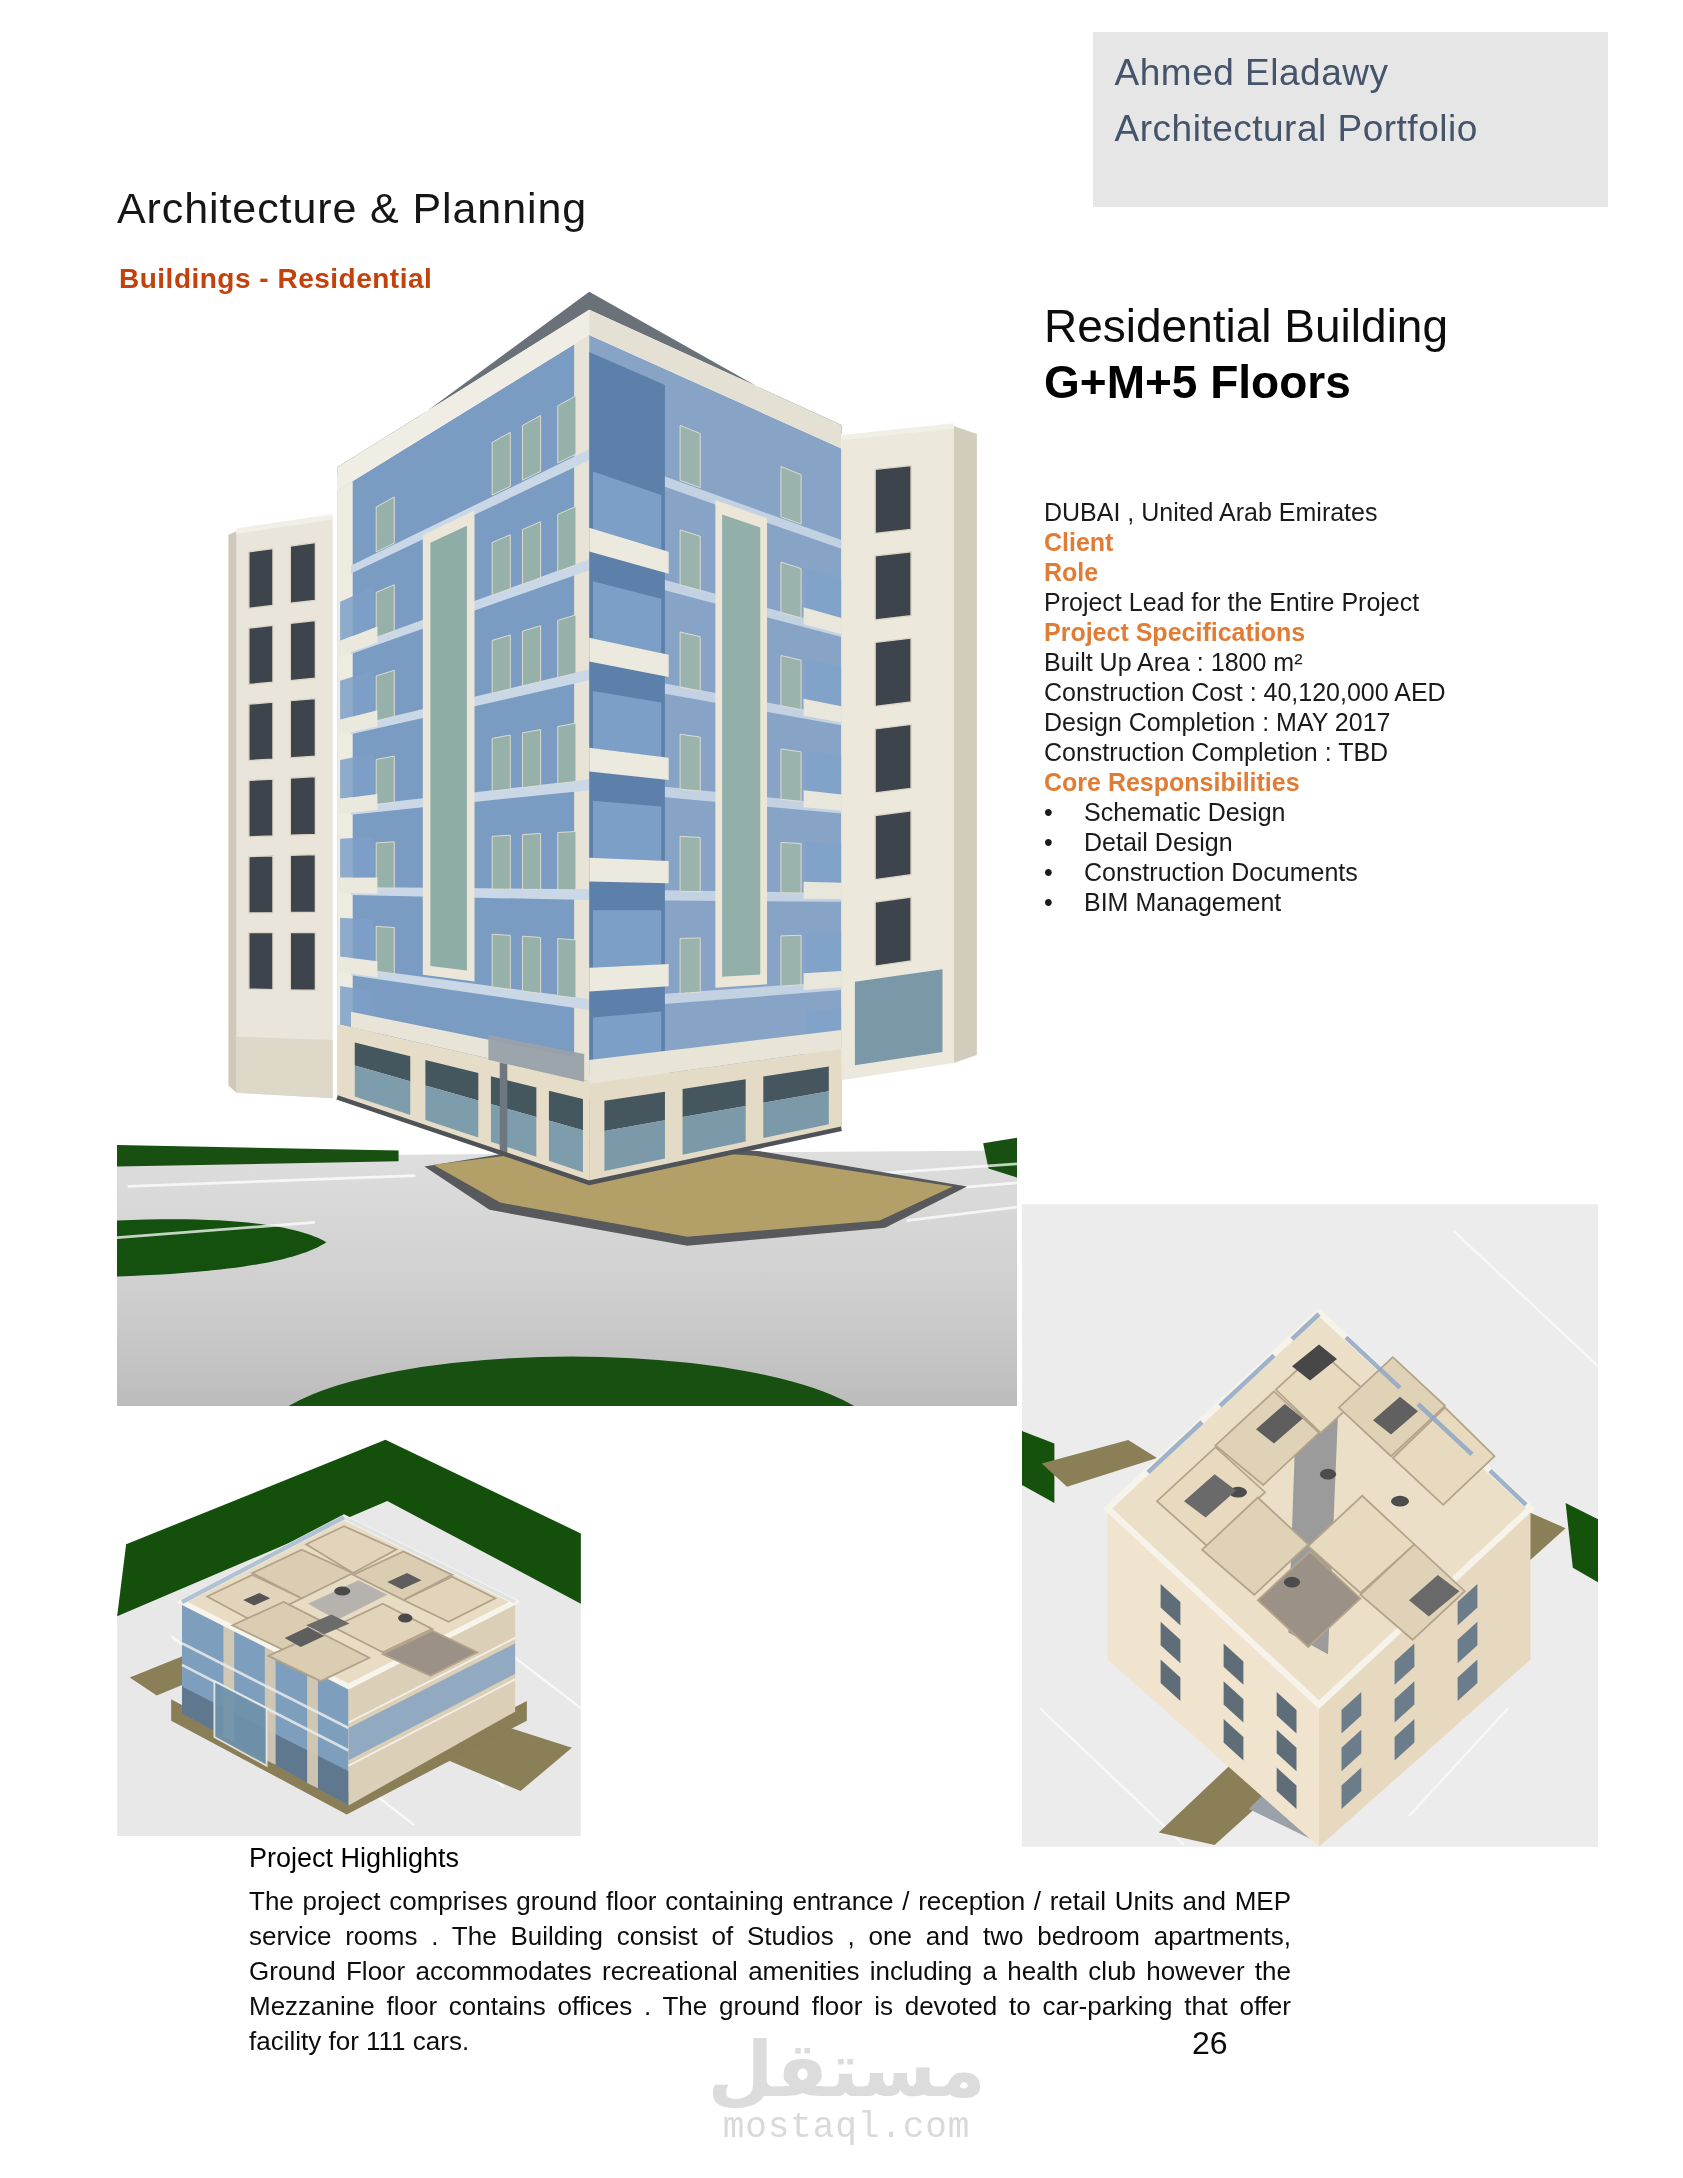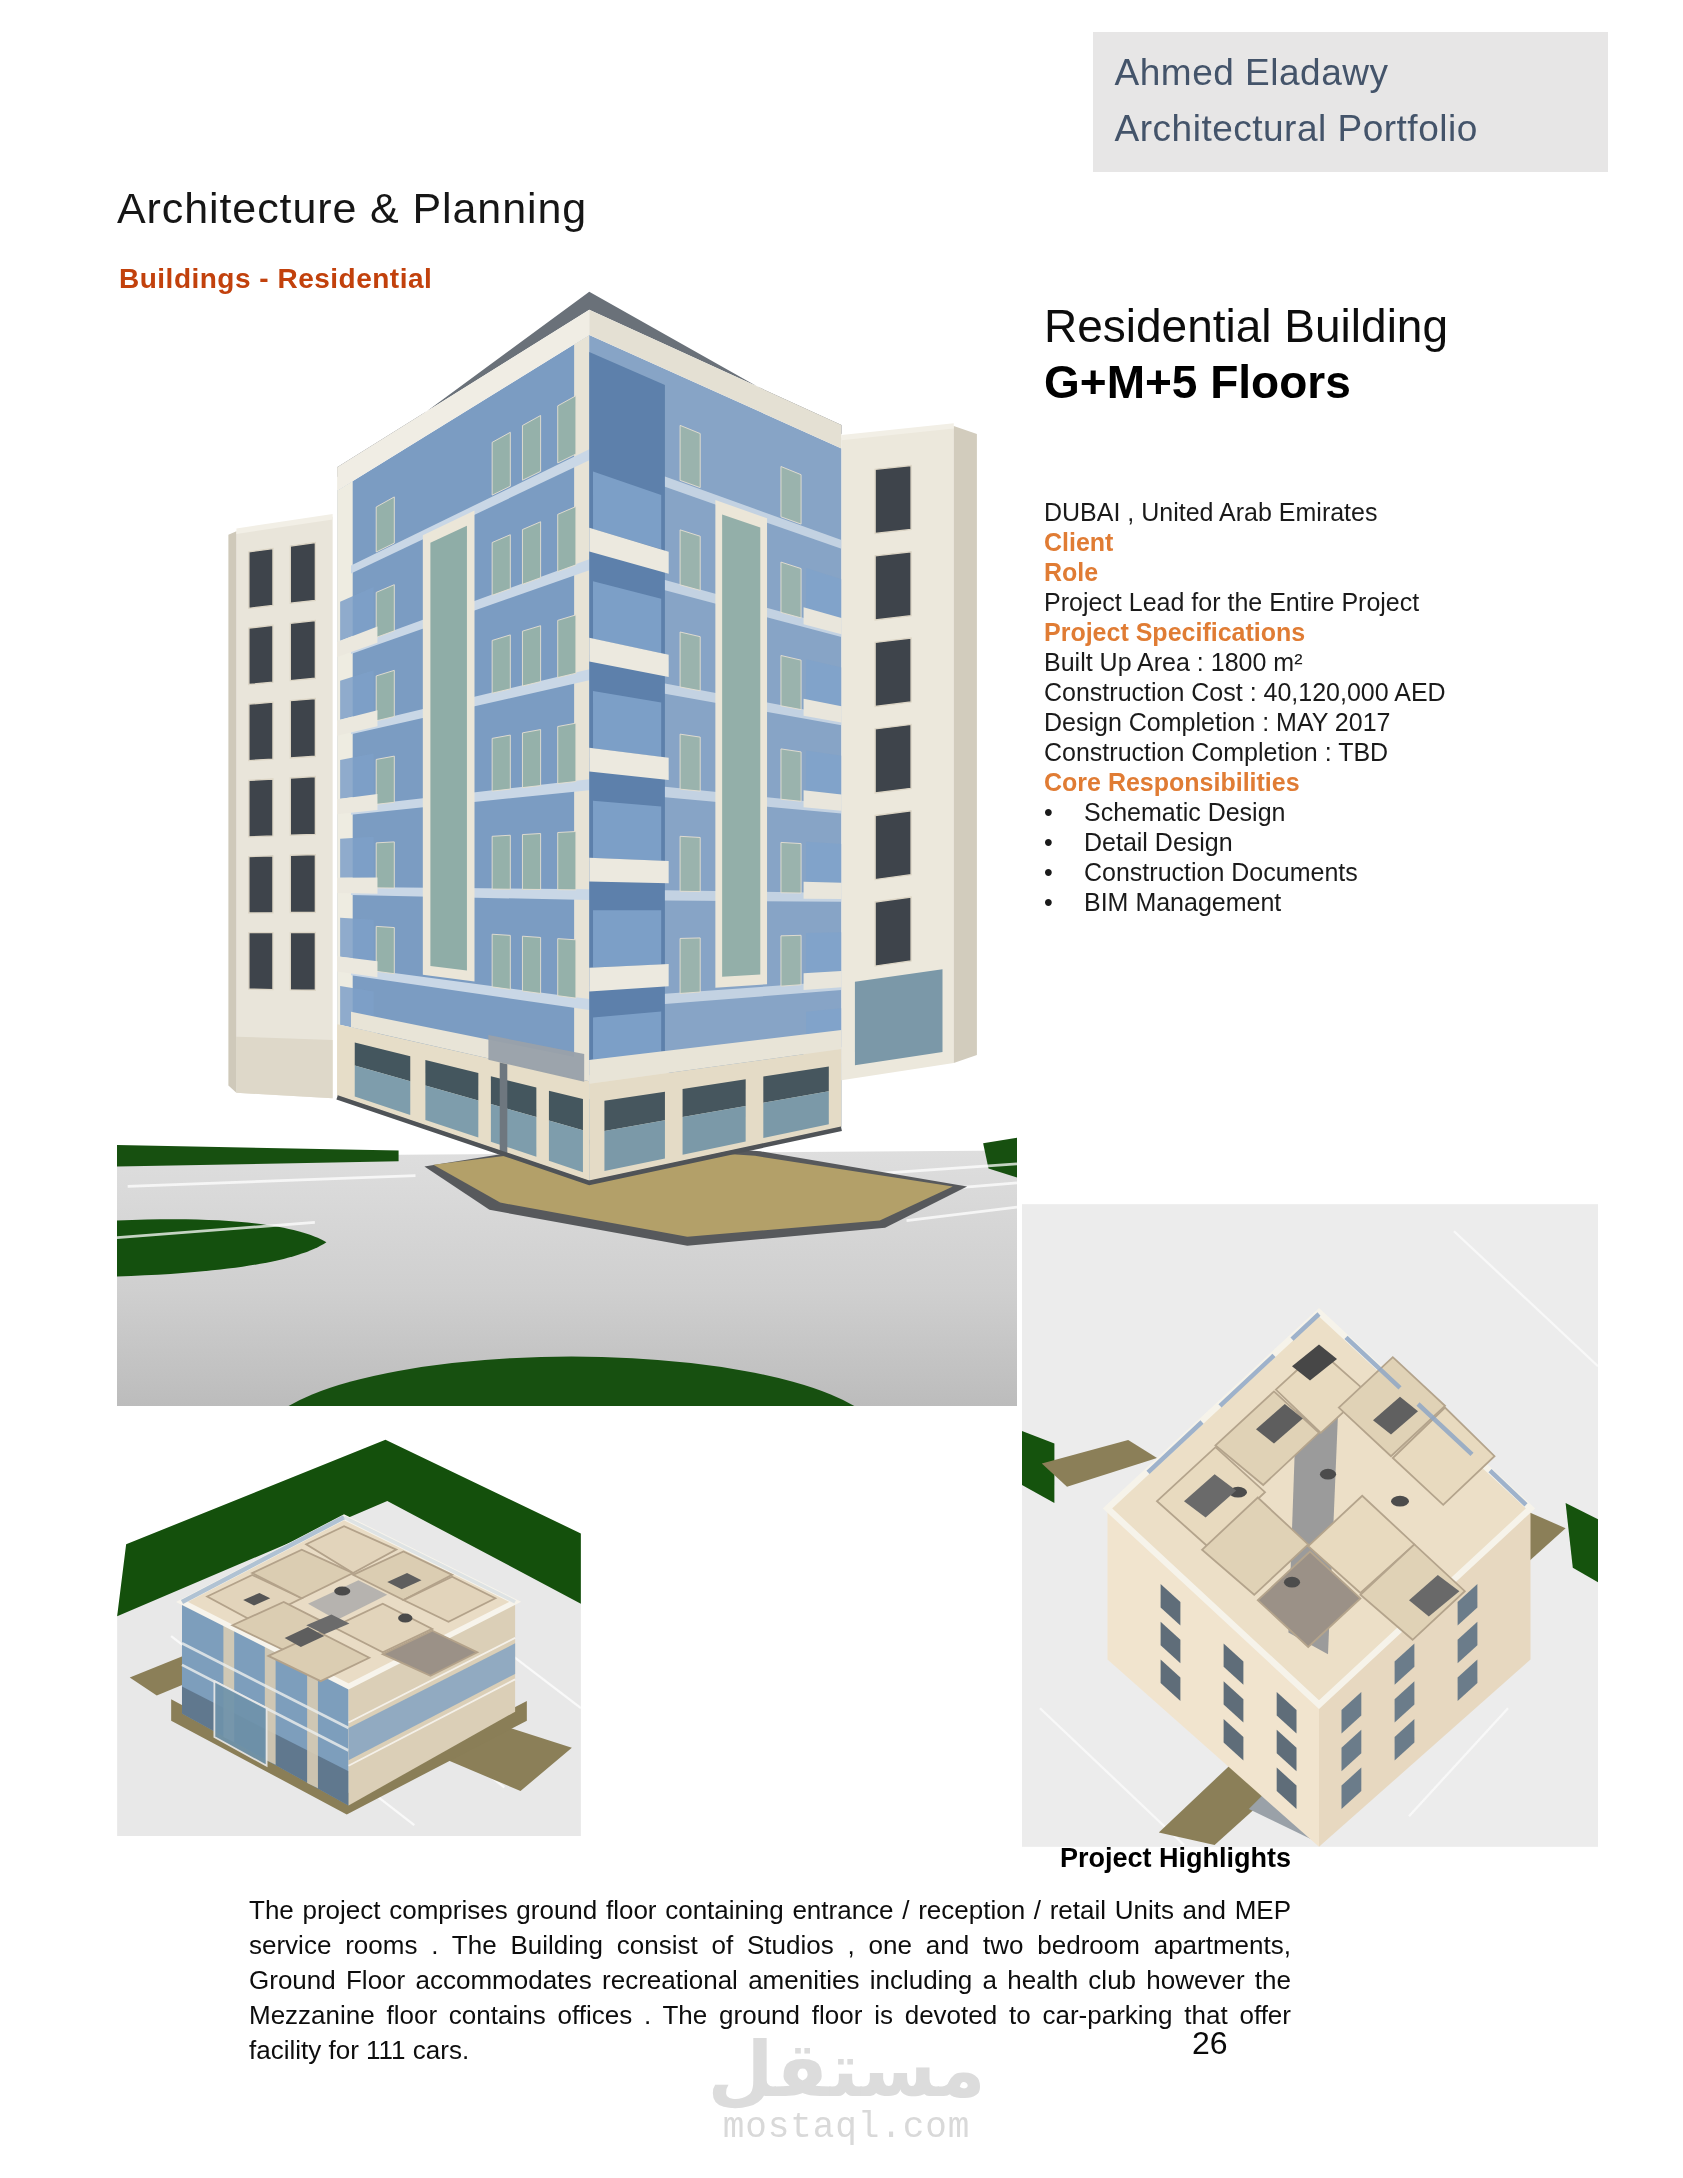--- a/index.html
+++ b/index.html
@@ -3,39 +3,39 @@
 <meta charset="utf-8">
 <style>
   html,body{margin:0;padding:0;}
   body{
     width:1683px;height:2178px;position:relative;background:#ffffff;
     font-family:"Liberation Sans", sans-serif;color:#111;overflow:hidden;
   }
   .abs{position:absolute;}
   
   .header-box{
-    left:1093px;top:32px;width:515px;height:140px;background:#e7e6e6;
+    left:1093px;top:32px;width:515px;height:175px;background:#e7e6e6;
     box-sizing:border-box;padding:12.6px 0 0 21.6px;
   }
   .header-box .hline{
     font-size:37px;line-height:56px;color:#44546a;font-weight:400;letter-spacing:0.5px;
   }
   
   .section-title{left:117px;top:184px;font-size:43px;letter-spacing:0.9px;color:#161616;font-weight:400;}
   .section-subtitle{left:119px;top:239px;font-size:28px;color:#c2410c;font-weight:700;letter-spacing:0.5px;margin-top:24px;}
   
   .proj-title{left:1044px;top:299px;width:576px;}
   .proj-title .t1{font-size:46px;line-height:54px;color:#0d0d0d;font-weight:400;}
   .proj-title .t2{font-size:46px;line-height:58px;color:#000;font-weight:700;}
   .proj-details{left:1044px;top:497px;width:594px;font-size:25px;line-height:30px;color:#1a1a1a;}
   .proj-details .lbl{color:#e07c34;font-weight:700;}
   .bullet-row .b{display:inline-block;width:40px;color:#1a1a1a;}
   
   .highlights{left:249px;top:1843px;width:1042px;}
-  .highlights .ht{font-size:27px;font-weight:700;color:#000;margin-bottom:19px;text-align:right;}
+  .highlights .ht{font-size:27px;font-weight:400;color:#000;margin-bottom:10px;}
   .highlights .hb{font-size:26px;line-height:35px;color:#0d0d0d;text-align:justify;}
   
   .page-num{left:1168px;top:2025px;font-size:32px;color:#0a0a0a;margin-left:24px;}
   .watermark{left:671px;top:2031px;width:351px;text-align:center;color:#dadada;}
   .wm-ar{font-family:"DejaVu Sans", sans-serif;font-size:76px;font-weight:700;line-height:77px;color:#dcdcdc;}
   .wm-en{font-size:36px;color:#d9d9d9;letter-spacing:0.9px;line-height:40px;font-family:Liberation Mono, monospace;}
   svg{display:block;}
 </style>
 </head>
 <body>

